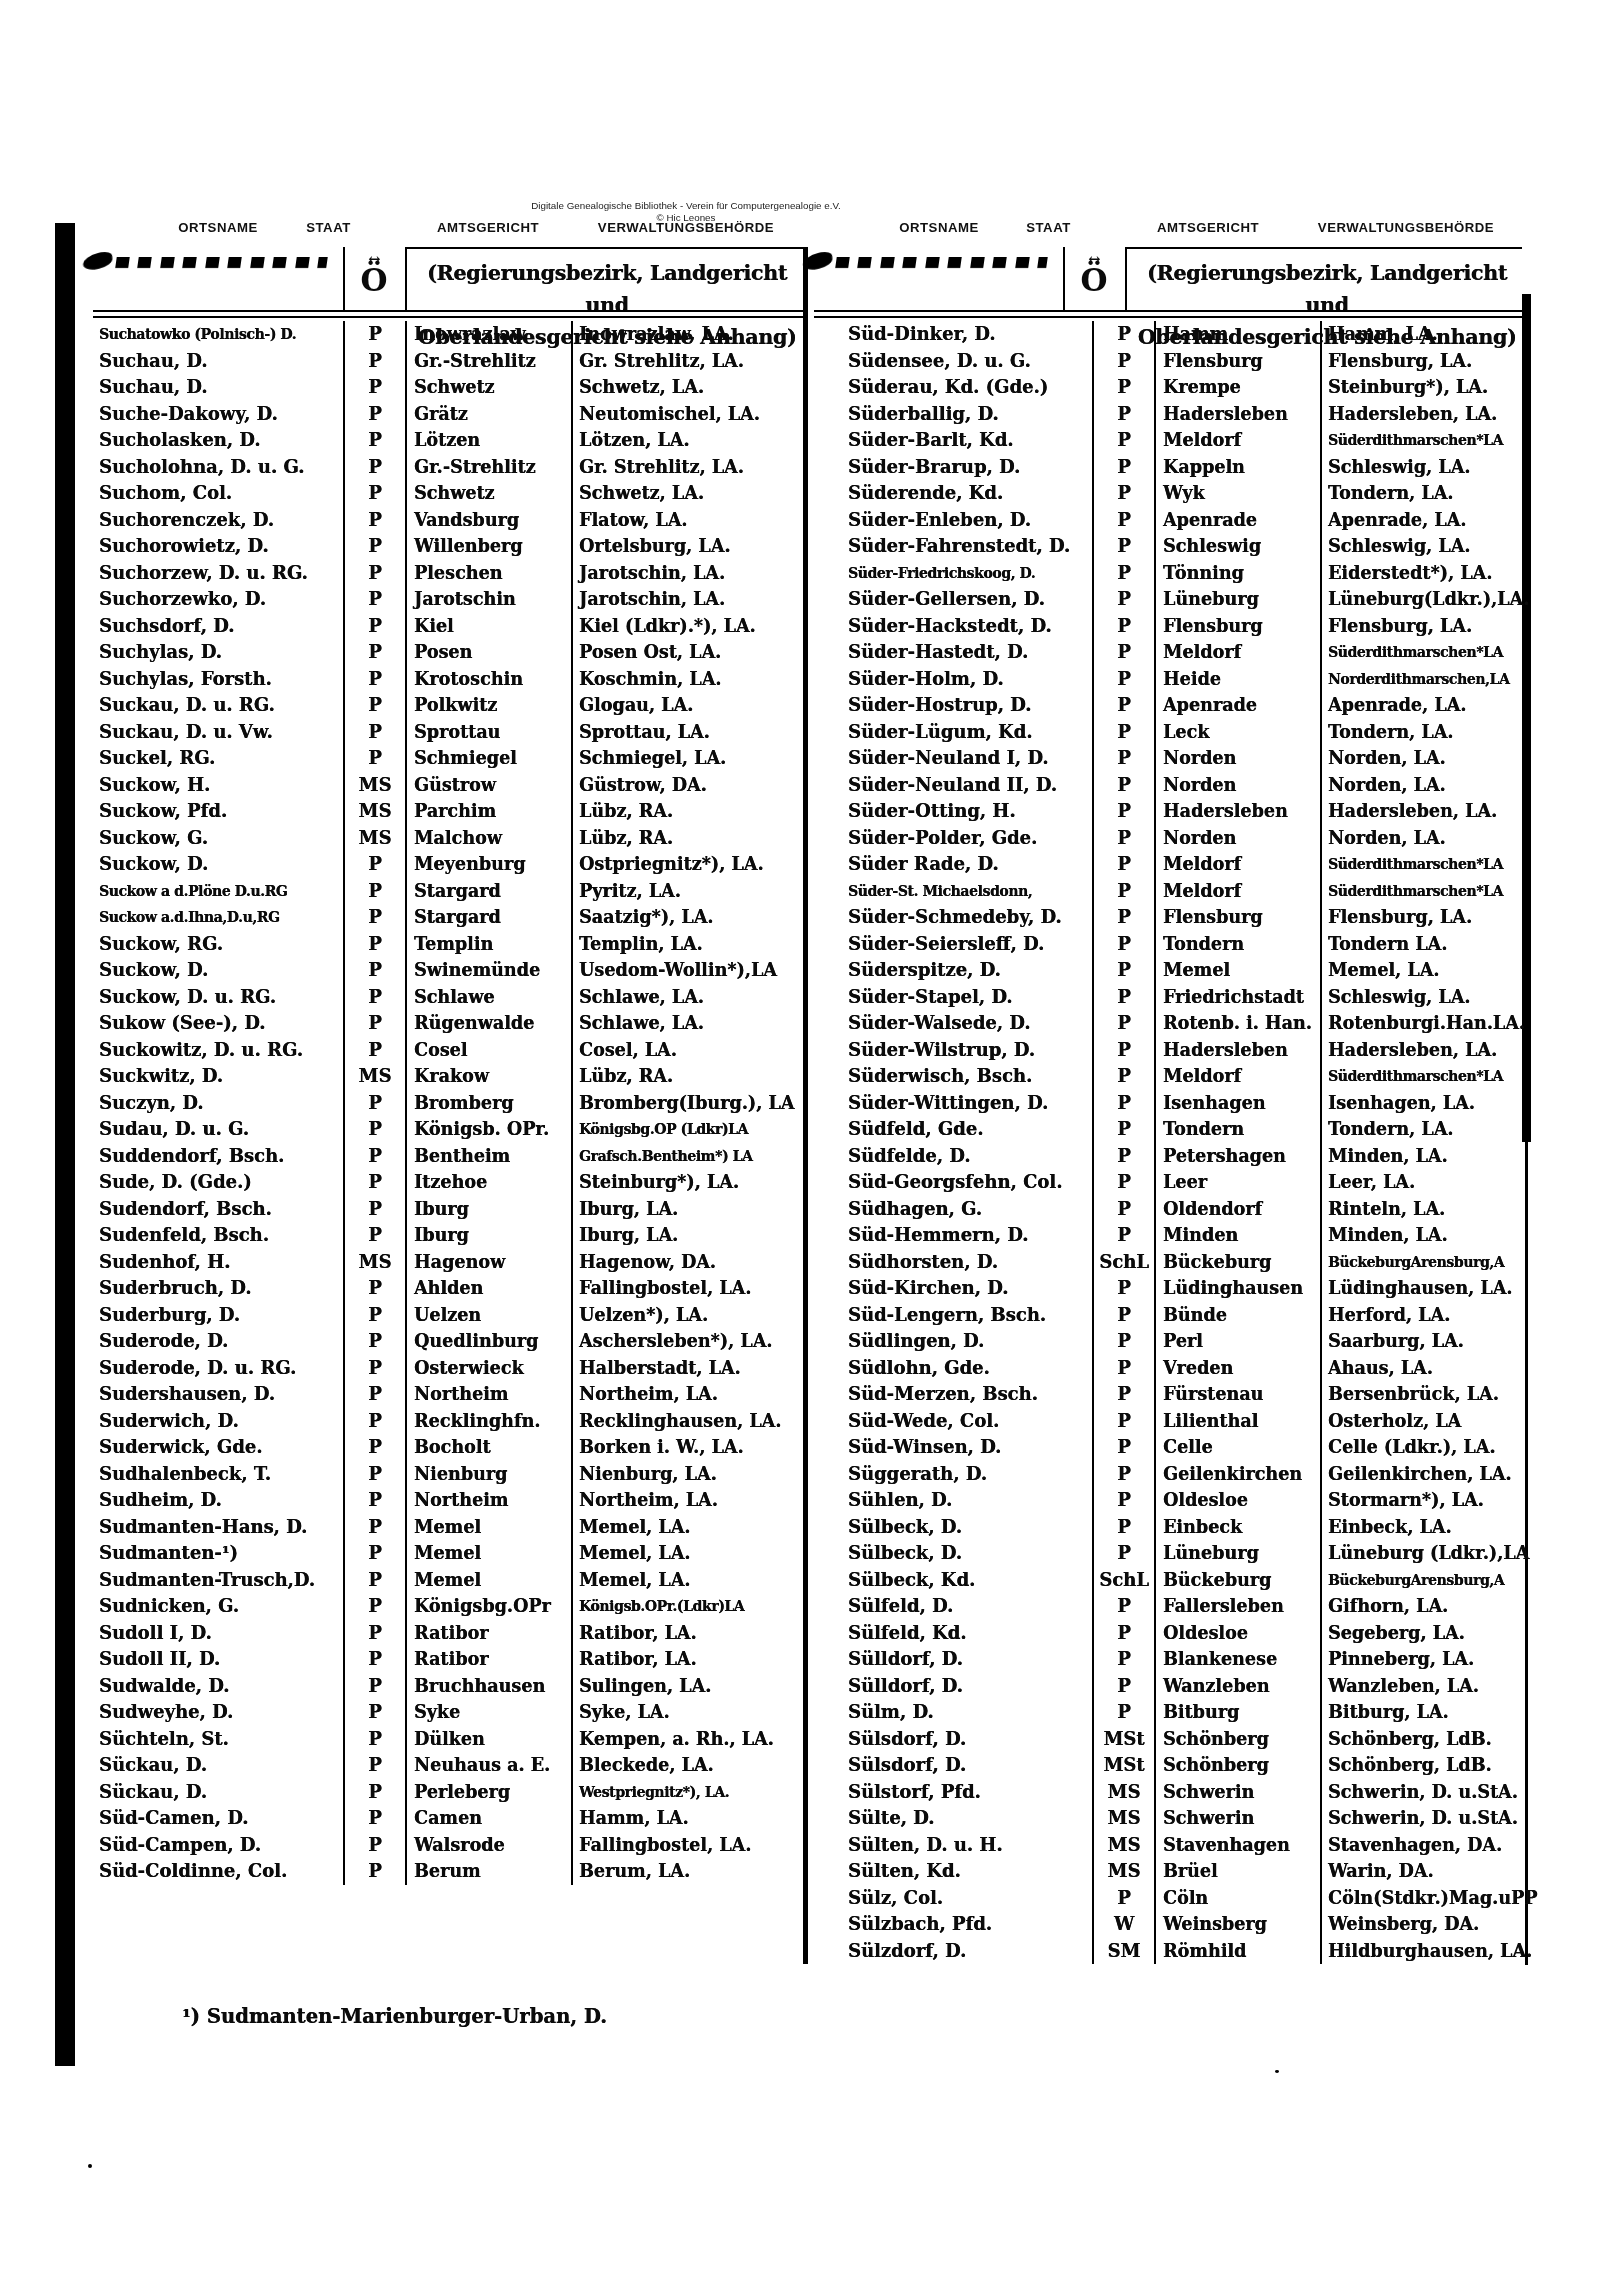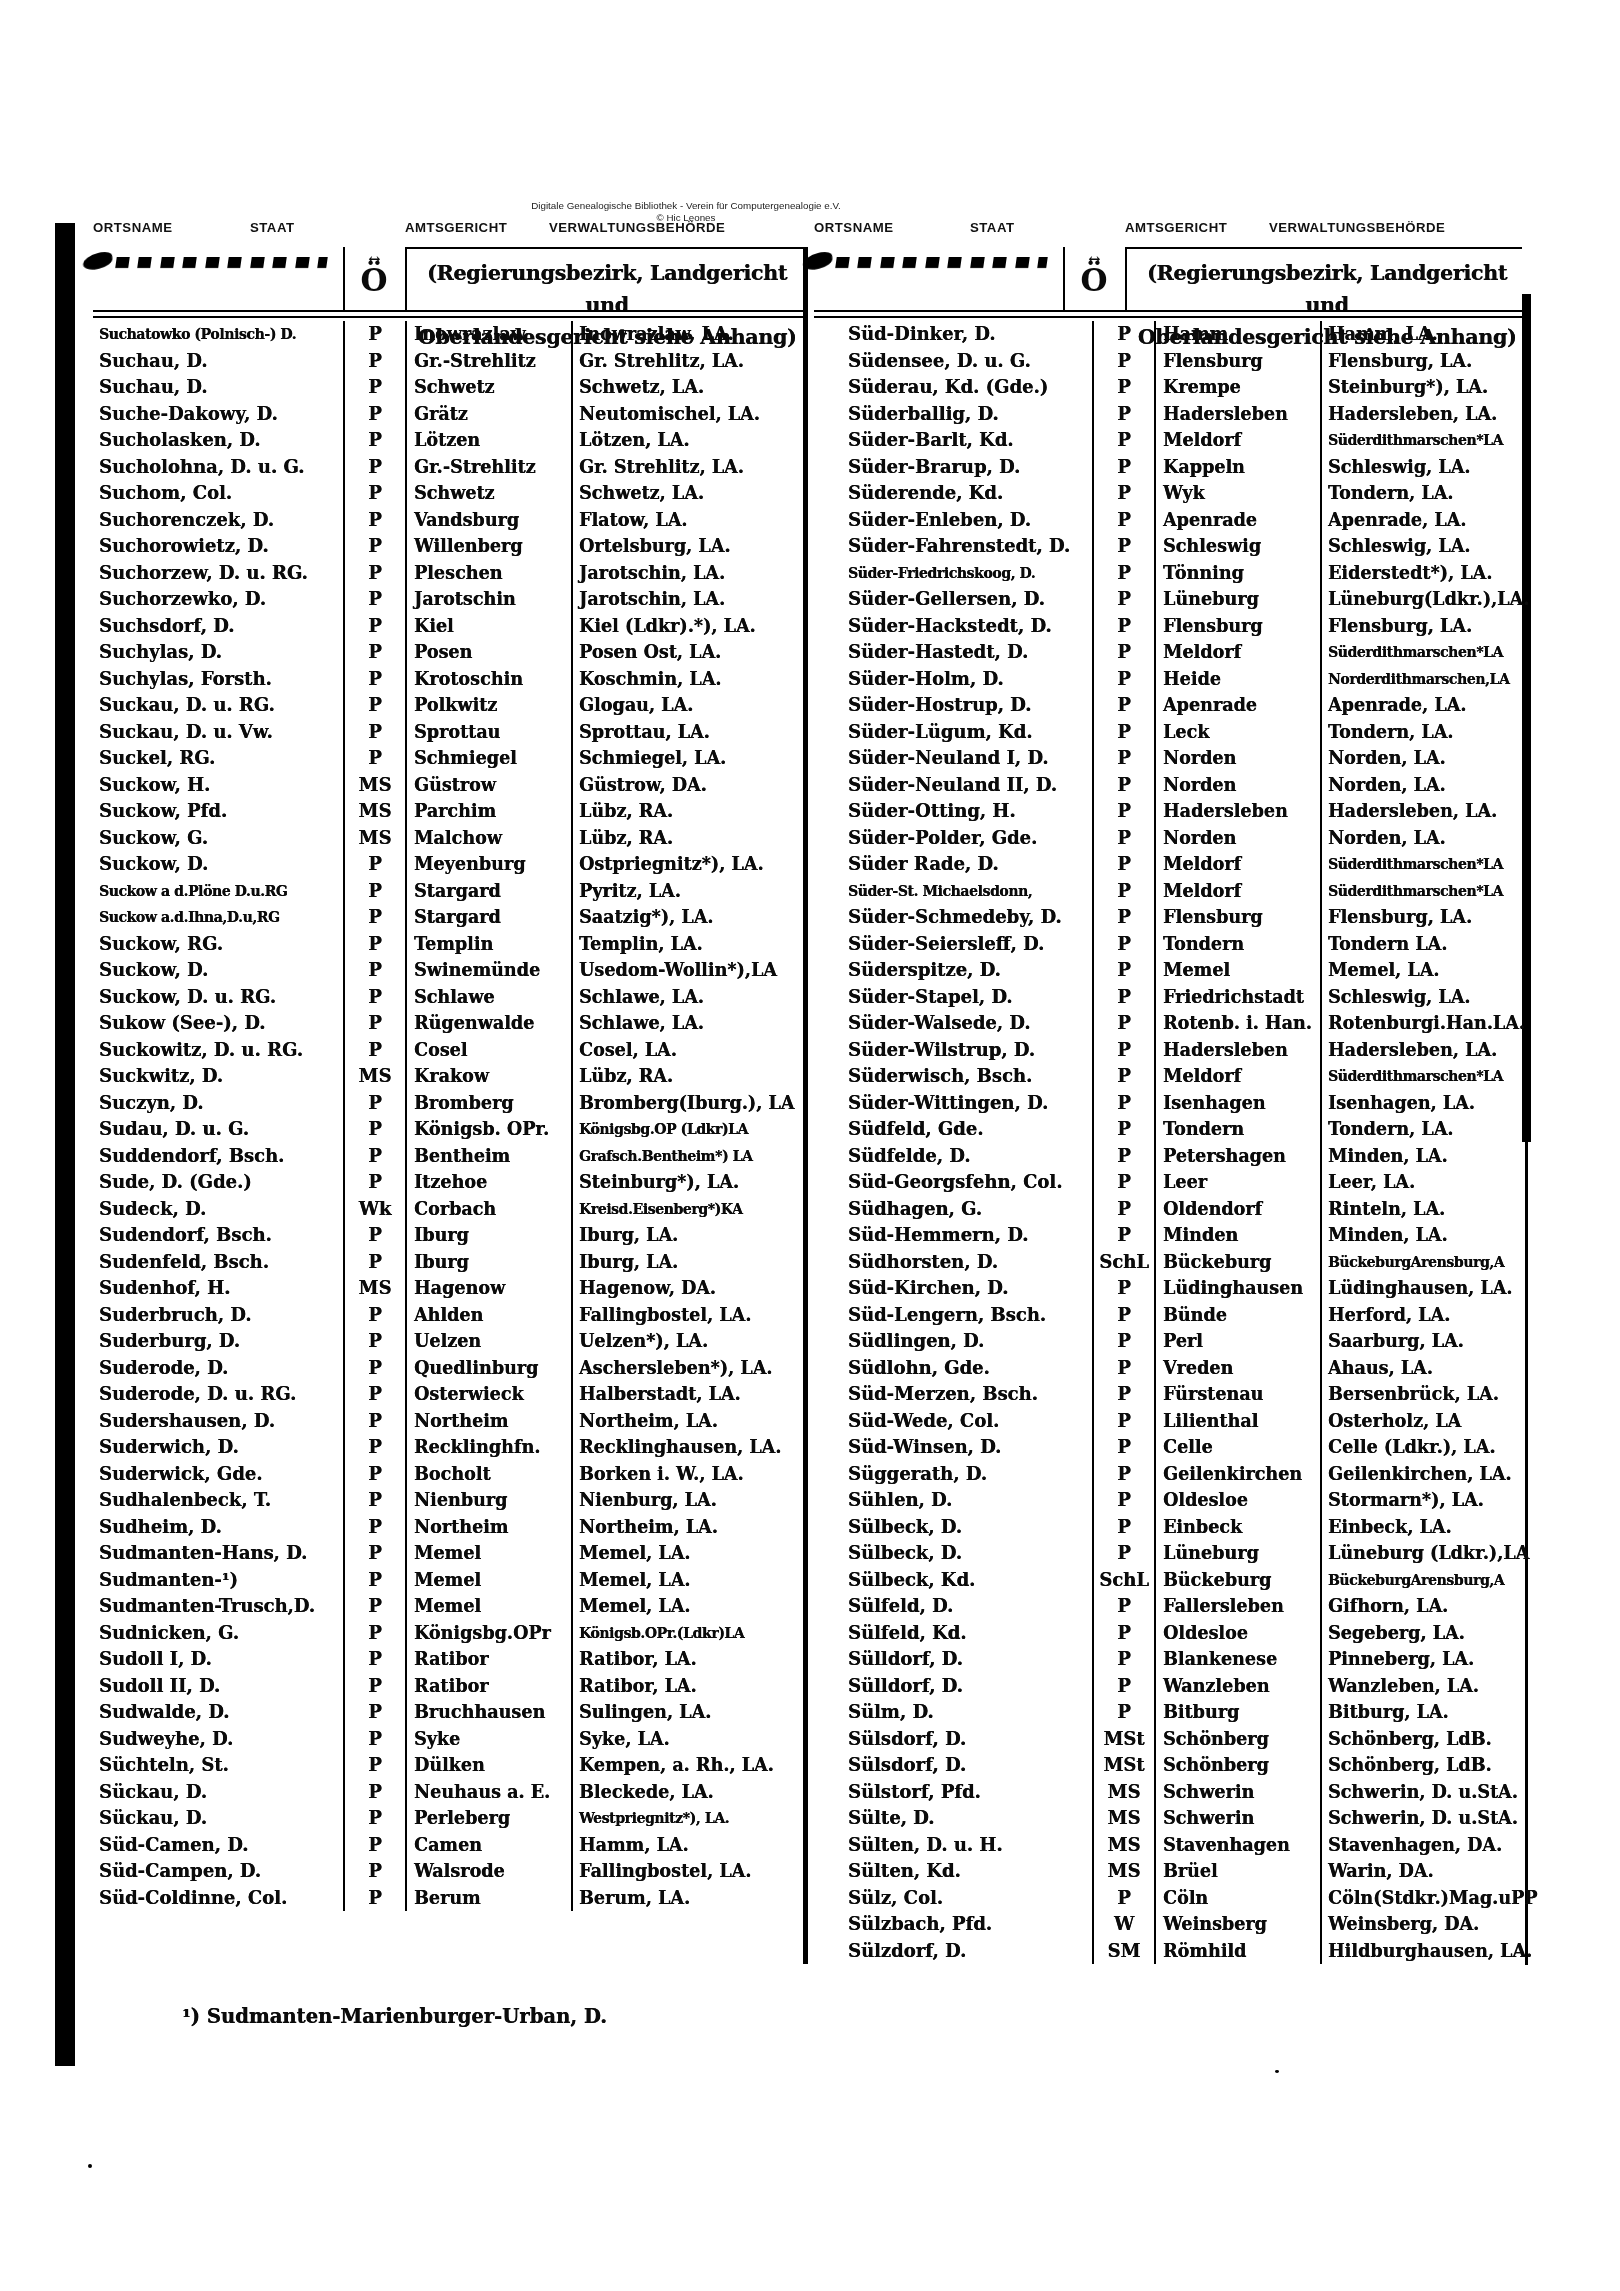--- a/index.html
+++ b/index.html
@@ -9,21 +9,21 @@
   .scanbar-left{position:absolute;left:55px;top:223px;width:19.6px;height:1843px;background:#000;}
   .bar-right-thick{position:absolute;left:1522px;top:294px;width:8.8px;height:848px;background:#000;}
   .bar-right-thin{position:absolute;left:1525px;top:1142px;width:2.9px;height:823px;background:#000;}
   .group-sep{position:absolute;left:803px;top:247px;width:4.9px;height:1717px;background:#000;}
   .speck{position:absolute;background:#000;border-radius:50%;}
   
   .watermark{position:absolute;left:431px;top:200px;width:510px;text-align:center;
              font-family:"Liberation Sans", sans-serif;font-size:9.8px;line-height:11.8px;color:#1c1c1c;}
   
   .colhead{position:absolute;top:220px;font-family:"Liberation Sans", sans-serif;
-           font-weight:bold;font-size:13.2px;letter-spacing:0.5px;color:#111;}
+           font-weight:bold;font-size:13.2px;letter-spacing:0.5px;text-align:center;color:#111;}
   
   .smudge{position:absolute;top:257px;height:10.8px;
           background:repeating-linear-gradient(90deg,#000 0 12.7px,transparent 12.7px 22.5px);
           filter:blur(0.6px);transform:skewX(-8deg);}
   .smudge::before{content:"";position:absolute;left:-33px;top:-3.9px;width:29px;height:15.7px;
           background:#000;border-radius:60% 40% 50% 50%;transform:rotate(-12deg);}
   .staat-sym{position:absolute;top:253px;width:62px;text-align:center;font-weight:bold;}
   .staat-sym .arrow{display:block;font-size:14.7px;line-height:11.8px;letter-spacing:-1px;}
   .staat-sym .oglyph{display:block;font-size:31px;line-height:31px;}
   .hdr-note{position:absolute;top:257px;text-align:center;font-weight:bold;
@@ -294,26 +294,20 @@
         <div class="cell c-amtsgericht">Bentheim</div>
         <div class="cell c-verwaltung cond">Grafsch.Bentheim*) LA</div>
       </div>
       <div class="trow">
         <div class="cell c-ortsname">Sude, D. (Gde.)</div>
         <div class="cell c-staat">P</div>
         <div class="cell c-amtsgericht">Itzehoe</div>
         <div class="cell c-verwaltung">Steinburg*), LA.</div>
       </div>
       <div class="trow">
-        <div class="cell c-ortsname">Sudeck, D.</div>
-        <div class="cell c-staat">Wk</div>
-        <div class="cell c-amtsgericht">Corbach</div>
-        <div class="cell c-verwaltung cond">Kreisd.Eisenberg*)KA</div>
-      </div>
-      <div class="trow">
         <div class="cell c-ortsname">Sudendorf, Bsch.</div>
         <div class="cell c-staat">P</div>
         <div class="cell c-amtsgericht">Iburg</div>
         <div class="cell c-verwaltung">Iburg, LA.</div>
       </div>
       <div class="trow">
         <div class="cell c-ortsname">Sudenfeld, Bsch.</div>
         <div class="cell c-staat">P</div>
         <div class="cell c-amtsgericht">Iburg</div>
         <div class="cell c-verwaltung">Iburg, LA.</div>

